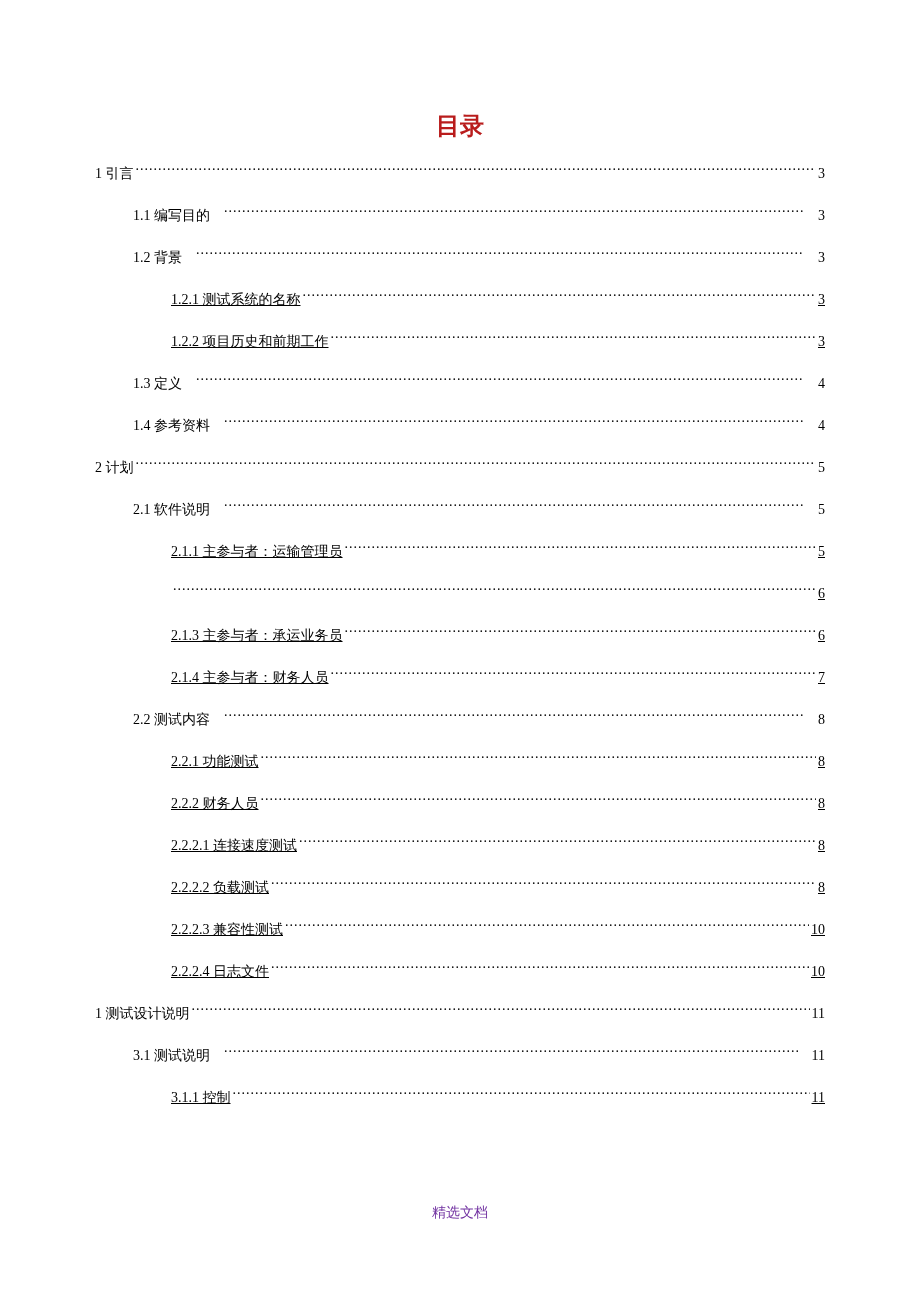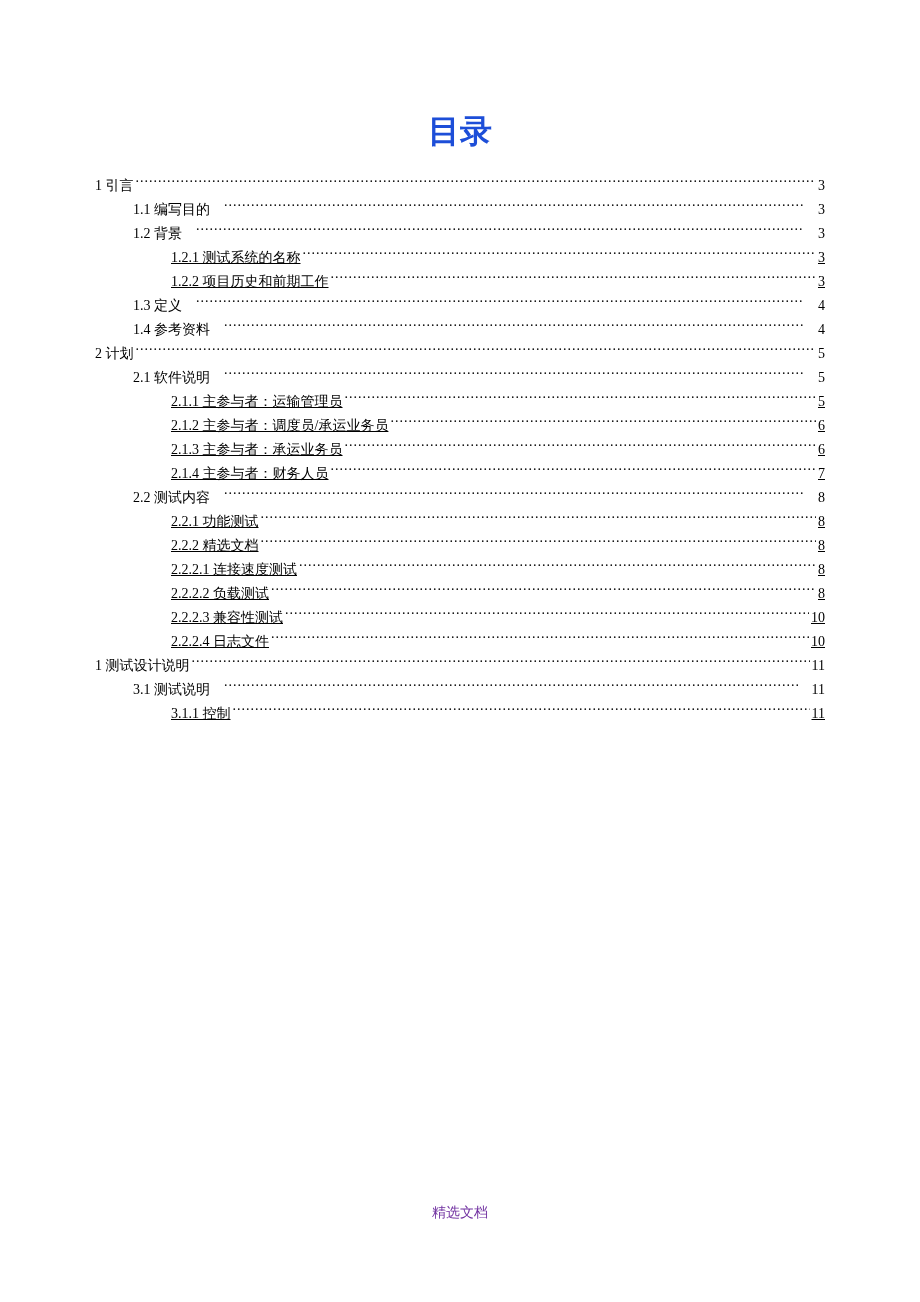--- a/index.html
+++ b/index.html
@@ -12,33 +12,34 @@
       height: 1302px;
       background: #ffffff;
       font-family: "SimSun", "宋体", serif;
       position: relative;
     }
     .page {
       padding: 110px 95px 50px 95px;
     }
     .title {
       text-align: center;
-      font-size: 32px;
+      font-size: 24px;
       font-weight: bold;
-      color: #1d4ed8;
+      color: #b91c1c;
       margin-bottom: 20px;
       font-family: "SimSun", "宋体", serif;
     }
     .toc-entry {
       display: flex;
       align-items: baseline;
       font-size: 14px;
       line-height: 24px;
       color: #000000;
       white-space: nowrap;
+      margin-top: 18px;
     }
     .toc-entry .label {
       flex-shrink: 0;
     }
     .toc-entry .leader {
       flex: 1;
       overflow: hidden;
       position: relative;
       height: 1em;
       margin: 0 2px;
@@ -119,21 +120,20 @@
         <span class="label">2.1 软件说明</span>
         <span class="leader"></span>
         <span class="page-num">5</span>
       </div>
       <div class="toc-entry level-2">
         <span class="label">2.1.1 主参与者：运输管理员</span>
         <span class="leader"></span>
         <span class="page-num">5</span>
       </div>
       <div class="toc-entry level-2">
-        <span class="label">2.1.2 主参与者：调度员/承运业务员 </span>
         <span class="leader"></span>
         <span class="page-num">6</span>
       </div>
       <div class="toc-entry level-2">
         <span class="label">2.1.3 主参与者：承运业务员</span>
         <span class="leader"></span>
         <span class="page-num">6</span>
       </div>
       <div class="toc-entry level-2">
         <span class="label">2.1.4 主参与者：财务人员</span>
@@ -144,21 +144,21 @@
         <span class="label">2.2 测试内容</span>
         <span class="leader"></span>
         <span class="page-num">8</span>
       </div>
       <div class="toc-entry level-2">
         <span class="label">2.2.1 功能测试</span>
         <span class="leader"></span>
         <span class="page-num">8</span>
       </div>
       <div class="toc-entry level-2">
-        <span class="label">2.2.2 精选文档</span>
+        <span class="label">2.2.2 财务人员</span>
         <span class="leader"></span>
         <span class="page-num">8</span>
       </div>
       <div class="toc-entry level-2">
         <span class="label">2.2.2.1 连接速度测试</span>
         <span class="leader"></span>
         <span class="page-num">8</span>
       </div>
       <div class="toc-entry level-2">
         <span class="label">2.2.2.2 负载测试</span>

